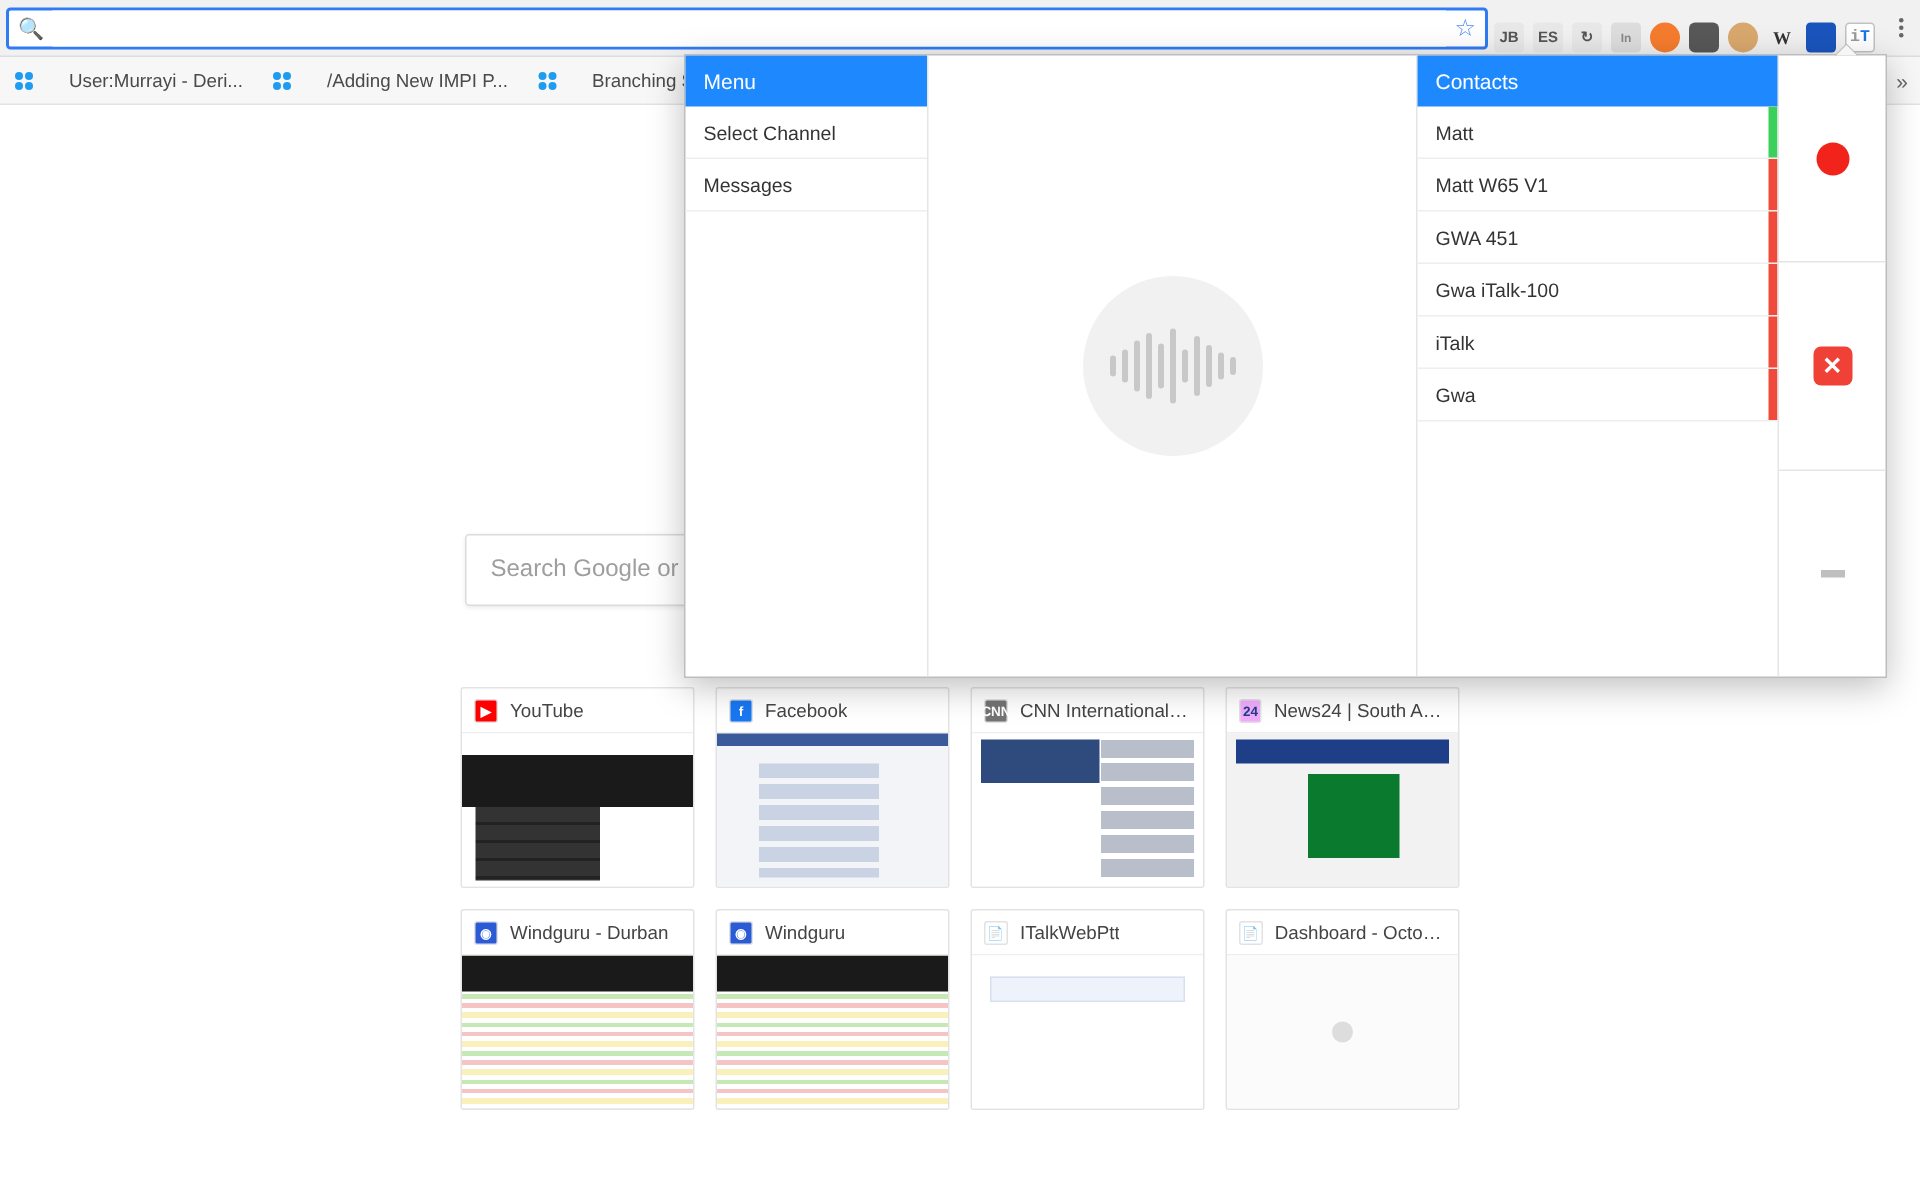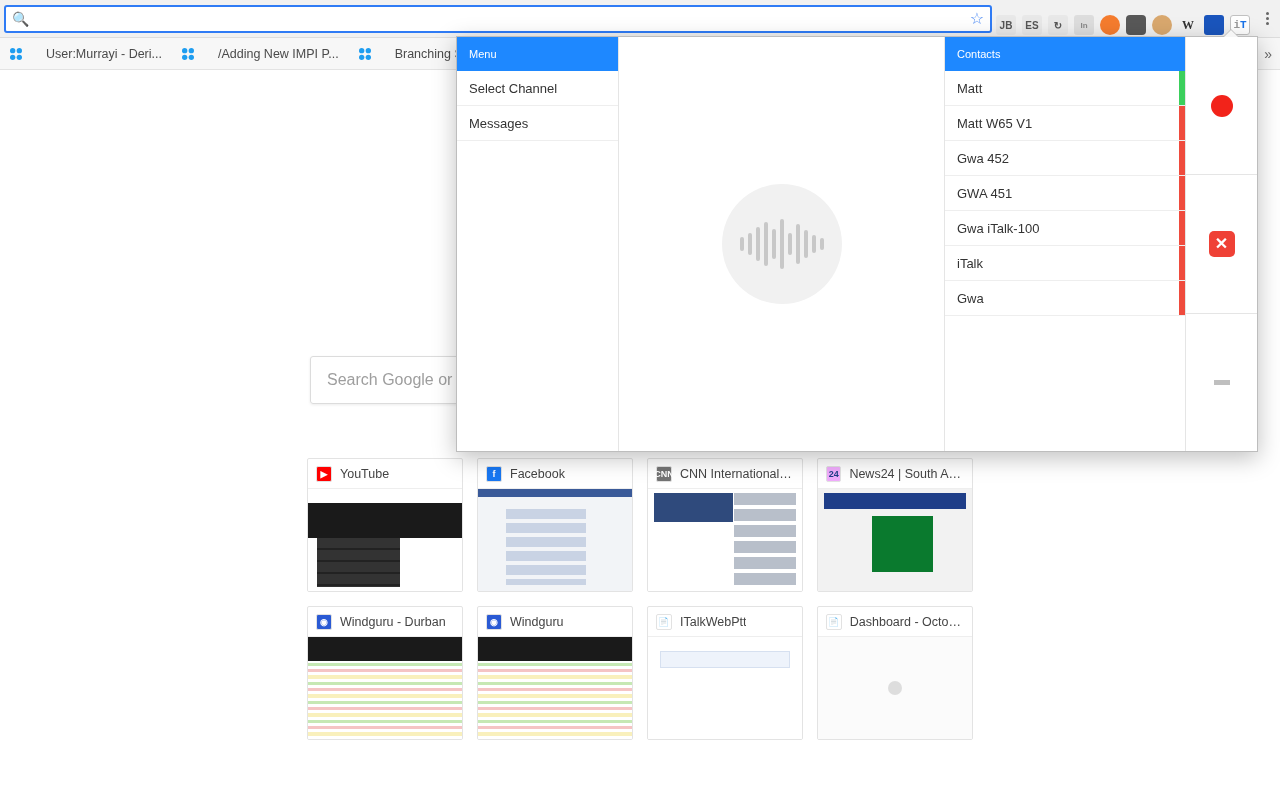--- a/index.html
+++ b/index.html
@@ -206,21 +206,21 @@
   .col { display:flex; flex-direction:column; border-right:1px solid #e5e5e5; }
   .col.menu { width:162px; }
   .col.center { flex:1; }
   .col.contacts { width:240px; border-right:none; position:relative;}
   .col-header {
     background:#1e88ff;
     color:#fff;
     height:34px;
     display:flex; align-items:center;
     padding:0 12px;
-    font-size:11px;
+    font-size:14px;
   }
   .menu-item {
     height:35px;
     display:flex; align-items:center;
     padding:0 12px;
     font-size:13px;
     color:#333;
     border-bottom:1px solid #eee;
   }
   .center-body {
@@ -437,24 +437,20 @@
     <div class="contact-list" id="contact-list">
         <div class="contact">
           <span>Matt</span>
           <div class="status-strip green"></div>
         </div>
         <div class="contact">
           <span>Matt W65 V1</span>
           <div class="status-strip red"></div>
         </div>
         <div class="contact">
-          <span>Gwa 452</span>
-          <div class="status-strip red"></div>
-        </div>
-        <div class="contact">
           <span>GWA 451</span>
           <div class="status-strip red"></div>
         </div>
         <div class="contact">
           <span>Gwa iTalk-100</span>
           <div class="status-strip red"></div>
         </div>
         <div class="contact">
           <span>iTalk</span>
           <div class="status-strip red"></div>

